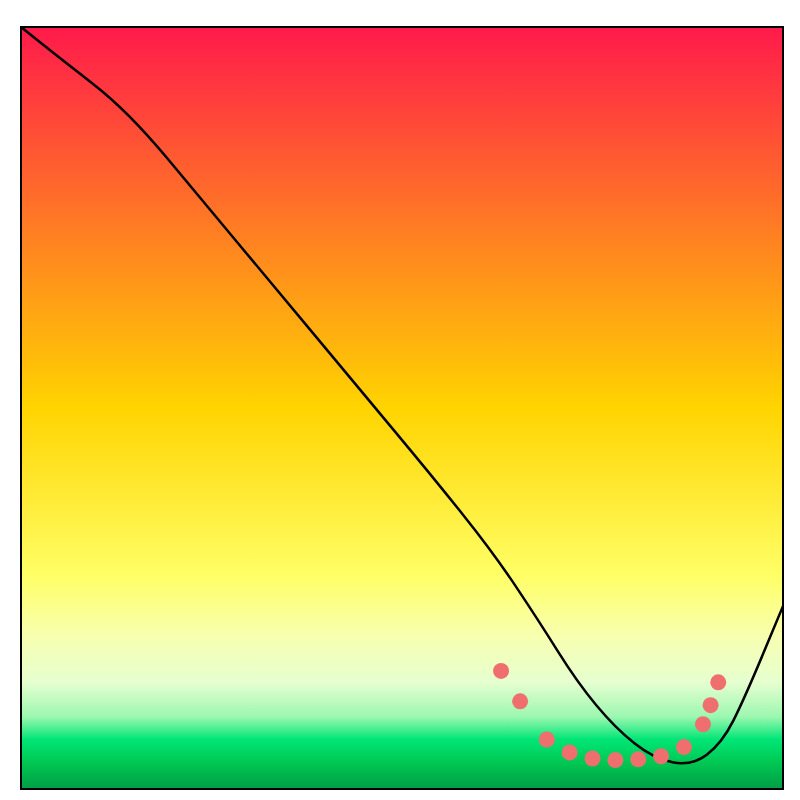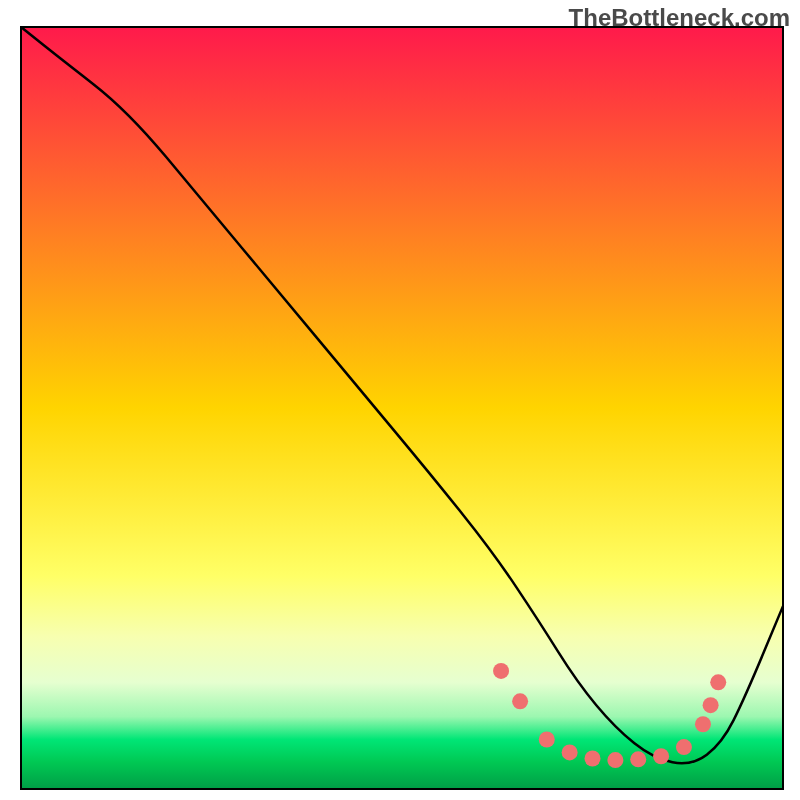--- a/index.html
+++ b/index.html
@@ -28,21 +28,20 @@
   #chart-svg {
     position: absolute;
     top: 0;
     left: 0;
   }
 </style>
 </head>
 <body>
 
 <div id="container">
-  <div id="watermark">TheBottleneck.com</div>
   <svg id="chart-svg" width="800" height="800">
       <defs>
         <linearGradient id="bg-grad" x1="0" y1="0" x2="0" y2="1">
           <stop offset="0%" stop-color="#ff1a4b"></stop>
           <stop offset="50%" stop-color="#ffd400"></stop>
           <stop offset="72%" stop-color="#ffff66"></stop>
           <stop offset="80%" stop-color="#f7ffb0"></stop>
           <stop offset="86%" stop-color="#e6ffd0"></stop>
           <stop offset="90.5%" stop-color="#9cf7b0"></stop>
           <stop offset="93.5%" stop-color="#00e676"></stop>

